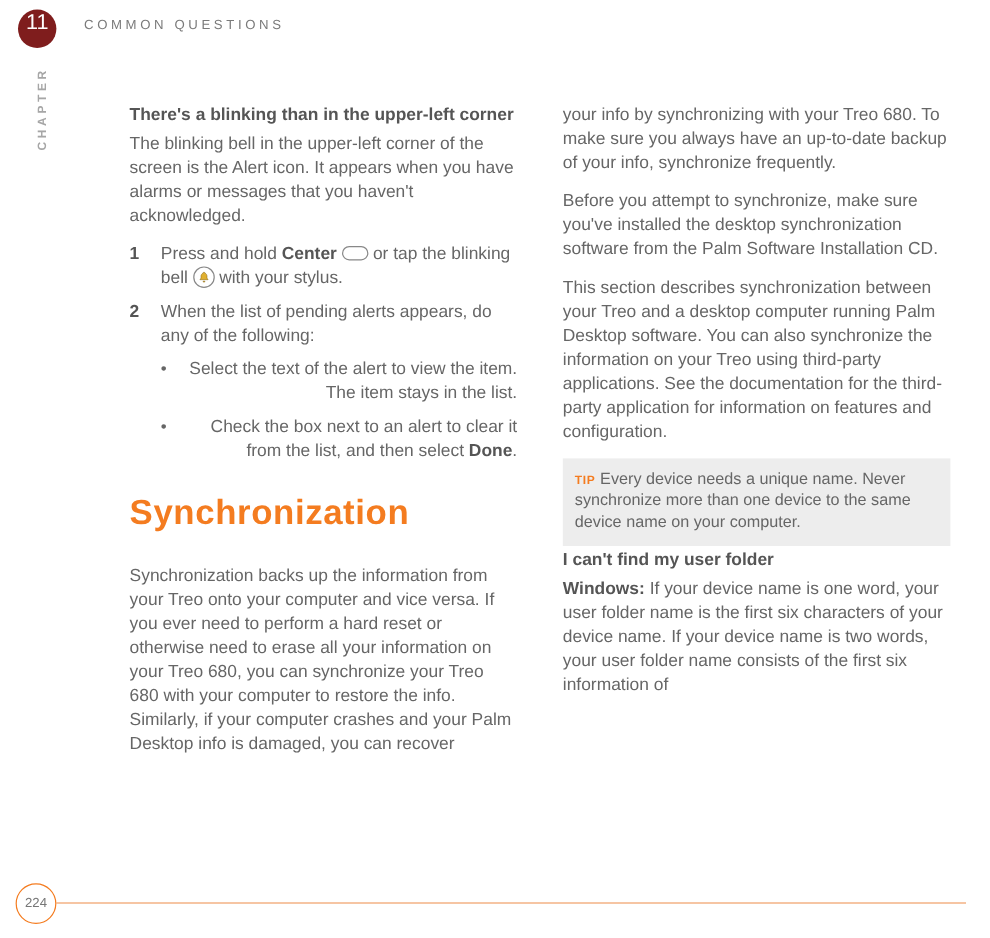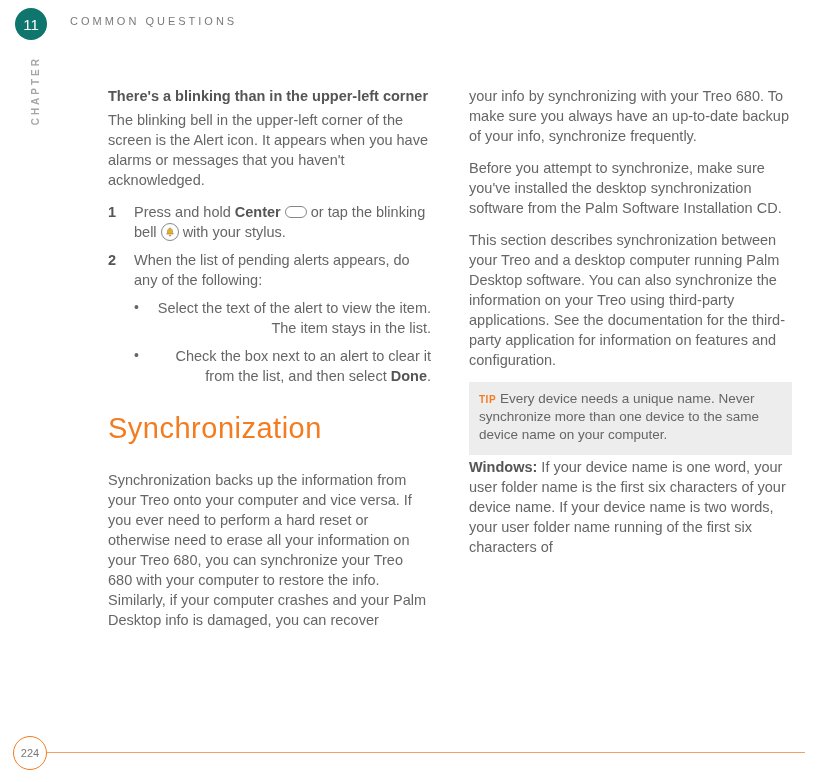--- a/index.html
+++ b/index.html
@@ -15,27 +15,27 @@
       position: relative;
       color: #595959;
       overflow: hidden;
     }
     .chapter-badge {
       position: absolute;
       top: 8px;
       left: 15px;
       width: 32px;
       height: 32px;
-      background: #0f766e;
+      background: #7f1d1d;
       border-radius: 50%;
       display: flex;
-      align-items: center;
+      align-items: flex-start;
       justify-content: center;
       color: #fff;
-      font-size: 15px;
+      font-size: 18px;
       font-weight: 400;
     }
     .running-head {
       position: absolute;
       top: 15px;
       left: 70px;
       font-size: 11px;
       letter-spacing: 3px;
       color: #7a7a7a;
       font-weight: 400;
@@ -102,21 +102,21 @@
       flex: 1;
       text-align: right;
     }
     .bold {
       font-weight: 700;
       color: #555;
     }
     .section-title {
       font-size: 29px;
       color: #f47c20;
-      font-weight: 400;
+      font-weight: 700;
       margin-top: 22px;
       margin-bottom: 22px;
       letter-spacing: 0.5px;
     }
     .icon-pill {
       display: inline-block;
       width: 22px;
       height: 12px;
       border: 1.5px solid #888;
       border-radius: 6px;
@@ -232,22 +232,23 @@
 
   <div class="col">
     <div class="p">your info by synchronizing with your Treo 680. To make sure you always have an up-to-date backup of your info, synchronize frequently.</div>
     <div class="p">Before you attempt to synchronize, make sure you've installed the desktop synchronization software from the Palm Software Installation CD.</div>
     <div class="p">This section describes synchronization between your Treo and a desktop computer running Palm Desktop software. You can also synchronize the information on your Treo using third-party applications. See the documentation for the third-party application for information on features and configuration.</div>
 
     <div class="tip-box">
       <span class="tip-label">TIP</span><span>Every device needs a unique name. Never synchronize more than one device to the same device name on your computer.</span>
     </div>
 
+    <div class="sub-head">I can't find my user folder</div>
     <div class="p" style="margin-bottom:0">
-      <span class="bold">Windows:</span><span> If your device name is one word, your user folder name is the first six characters of your device name. If your device name is two words, your user folder name running of the first six characters of</span>
+      <span class="bold">Windows:</span><span> If your device name is one word, your user folder name is the first six characters of your device name. If your device name is two words, your user folder name consists of the first six information of</span>
     </div>
   </div>
 
 </div>
 
 <div class="divider"></div>
 
 <div class="page-badge">
   <span>224</span>
 </div>

